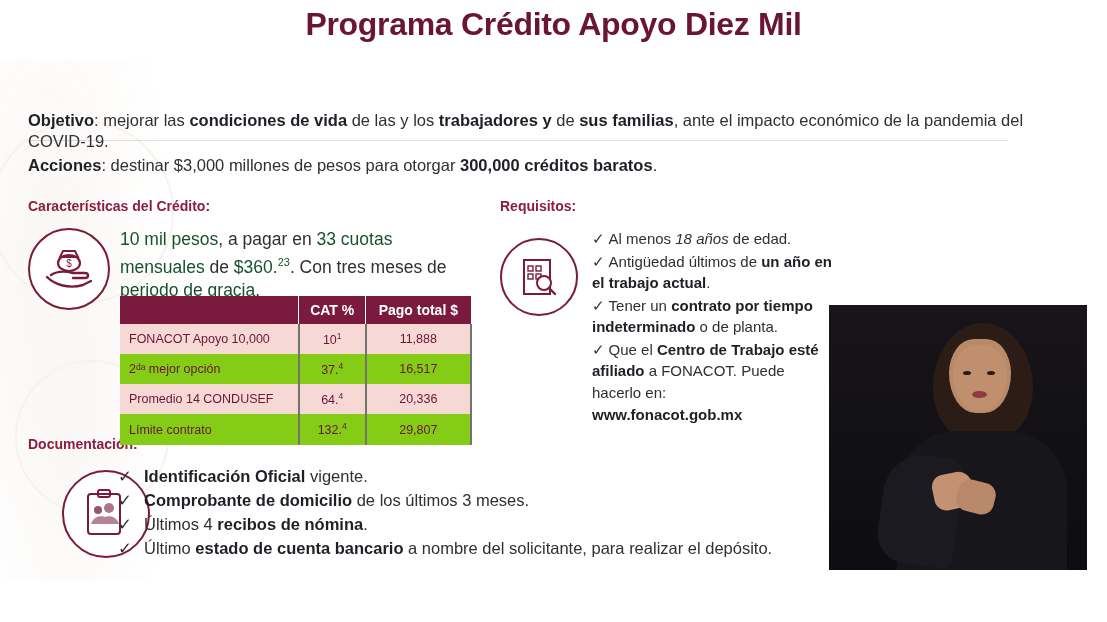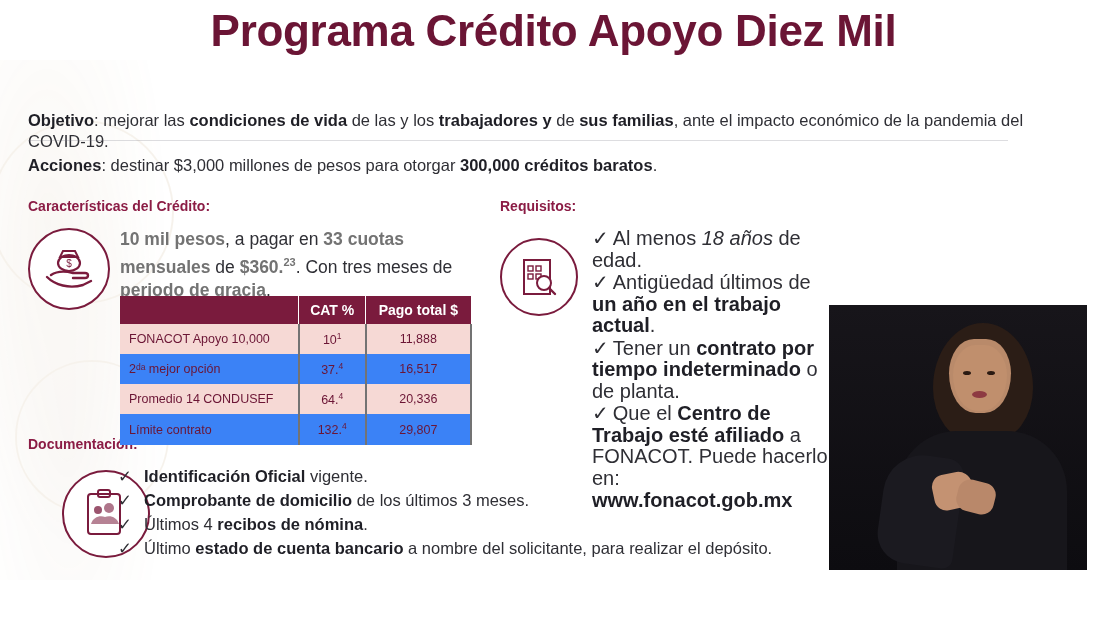--- a/index.html
+++ b/index.html
@@ -46,21 +46,21 @@
     background: radial-gradient(ellipse at 35% 30%, rgba(176,138,82,0.55), rgba(176,138,82,0) 62%),
                 radial-gradient(ellipse at 45% 72%, rgba(150,110,70,0.45), rgba(176,138,82,0) 60%);
   }
 
   .title {
     position: absolute;
     left: 0;
     top: 6px;
     width: 1107px;
     text-align: center;
-    font-size: 44px;
+    font-size: 32px;
     font-weight: bold;
     color: #6b1535;
     letter-spacing: -0.3px;
     white-space: nowrap;
   }
 
   .intro {
     position: absolute;
     left: 28px;
     top: 110px;
@@ -98,21 +98,21 @@
 
   .credit-text {
     position: absolute;
     left: 120px;
     top: 228px;
     width: 350px;
     font-size: 17.5px;
     line-height: 23px;
     color: #2f2f35;
   }
-  .credit-text b { font-weight: bold; color: #737373; }
+  .credit-text b { font-weight: normal; color: #14532d; }
   .credit-text sup { font-size: 11px; vertical-align: super; }
 
   table.rates {
     position: absolute;
     left: 120px;
     top: 296px;
     width: 352px;
     border-collapse: collapse;
     font-size: 12.5px;
   }
@@ -128,29 +128,29 @@
   table.rates th.blank { background: #7a1b3d; }
   table.rates td {
     padding: 7px 9px;
     color: #6b1535;
     font-size: 12.5px;
     text-align: center;
     border-right: 2px solid #737373;
   }
   table.rates td.name { text-align: left; }
   table.rates tr.odd td { background: #f6d9d5; }
-  table.rates tr.even td { background: #3b82f6; }
+  table.rates tr.even td { background: #84cc16; }
   table.rates sup { font-size: 8.5px; vertical-align: super; }
 
   .req-list {
     position: absolute;
     left: 592px;
     top: 228px;
     width: 245px;
-    font-size: 20px;
+    font-size: 15px;
     line-height: 21.5px;
     color: #2f2f35;
   }
   .req-list .item { margin-bottom: 1px; }
   .req-list .chk { color: #2f2f35; margin-right: 4px; }
   .req-list b { font-weight: bold; color: #1f1f26; }
   .req-list i { font-style: italic; }
 
   .doc-list {
     position: absolute;

